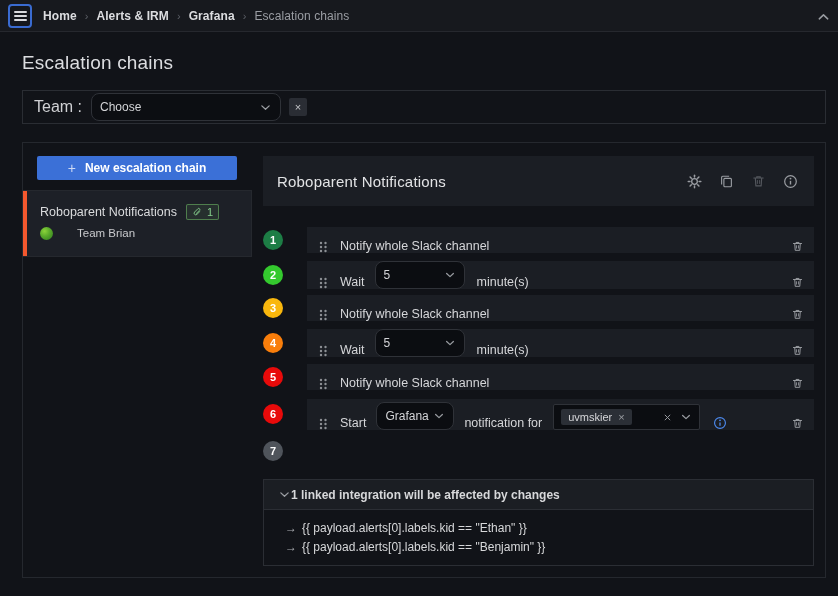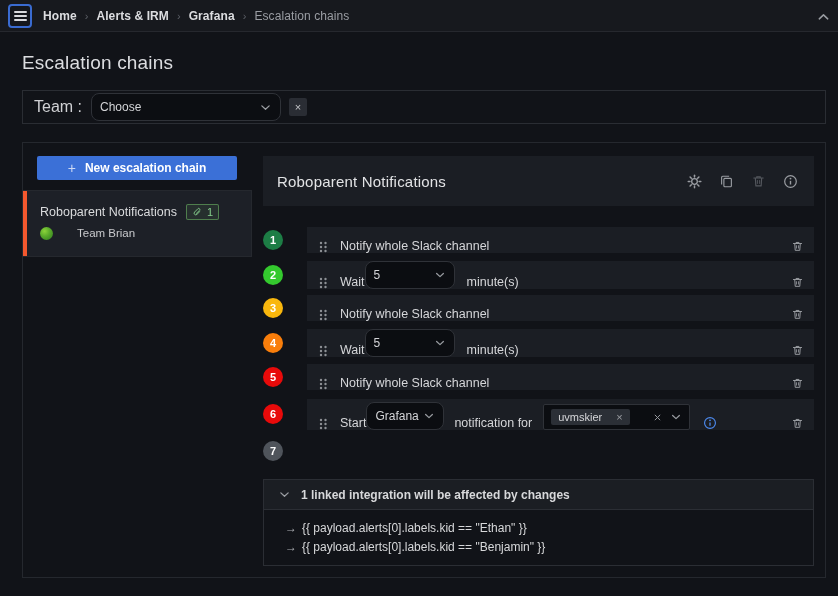--- a/index.html
+++ b/index.html
@@ -61,42 +61,42 @@
   .header-icons { margin-left:auto; display:flex; align-items:center; gap:13px; }
   .icon-btn { background:none; border:none; color:#9a9da2; cursor:pointer; padding:2px; display:flex; }
   .icon-btn.dim { color:#55585e; }
 
   
   .circle { position:absolute; left:240px; width:20px; height:20px; border-radius:50%; color:#fff;
             font-size:11px; font-weight:700; display:flex; align-items:center; justify-content:center; }
   .row { position:absolute; left:284px; width:507px; background:#1b1e24; display:flex; align-items:flex-end;
          padding:0 10px 0 12px; font-size:12.5px; color:#d5d6d9; }
   .handle { color:#8e9196; display:flex; margin-right:12px; cursor:grab; }
-  .rowlabel { }
+  .rowlabel { margin-right:10px; }
   .row .select { background:#0b0d11; }
   .sel-wait { width:90px; margin-right:12px; }
   .sel-policy { width:78px; margin:0 10px 0 0; }
   .suffix { color:#d5d6d9; }
   .multiselect { display:flex; align-items:center; height:26px; width:147px; margin-left:11px; background:#0b0d11;
                  border:1px solid #2f3238; border-radius:2px; padding:0 7px; cursor:pointer; }
-  .chip { display:inline-flex; align-items:center; gap:14px; background:#2b2f36; border-radius:2px;
+  .chip { display:inline-flex; align-items:center; gap:6px; background:#2b2f36; border-radius:2px;
           padding:2px 7px; font-size:11px; color:#d5d6d9; }
   .chip .chipx { color:#9a9da2; cursor:pointer; font-size:11px; }
   .ms-icons { margin-left:auto; display:flex; align-items:center; gap:7px; color:#9a9da2; }
   .info-btn { background:none; border:none; display:flex; margin-left:13px; cursor:pointer; }
   .trash-btn { margin-left:auto; background:none; border:none; color:#9a9da2; cursor:pointer; display:flex; }
   .add-step-select { position:absolute; left:284px; top:294px; width:507px; height:28px; background:#0e1015;
                      border:1px solid #2f3238; border-radius:2px; display:flex; align-items:center;
                      padding:0 12px; font-size:12.5px; color:#8b8e94; cursor:pointer; }
   .add-step-select .chev { margin-left:auto; color:#9a9da2; display:flex; }
 
   
   .linked-panel { position:absolute; left:240px; top:336px; width:551px; height:87px; border:1px solid #2b2e34; }
   .linked-header { height:30px; background:#1b1e23; border-bottom:1px solid #2b2e34; display:flex;
-                   align-items:center; gap:10px; padding-left:14px; cursor:pointer; }
+                   align-items:center; padding-left:14px; cursor:pointer; }
   .linked-header .chev { color:#9a9da2; display:flex; }
   .linked-title { font-size:12px; font-weight:700; color:#d7d8da; }
   .linked-body { display:flex; padding:11px 0 0 12px; font-size:12px; }
   .integration-link { color:#5794f2; cursor:pointer; white-space:nowrap; }
   .routes { margin-left:9px; display:flex; flex-direction:column; gap:5px; }
   .route { color:#d7d8da; display:flex; gap:5px; }
   .route .arrow { color:#aeb0b5; }
 </style>
 </head>
 <body>

